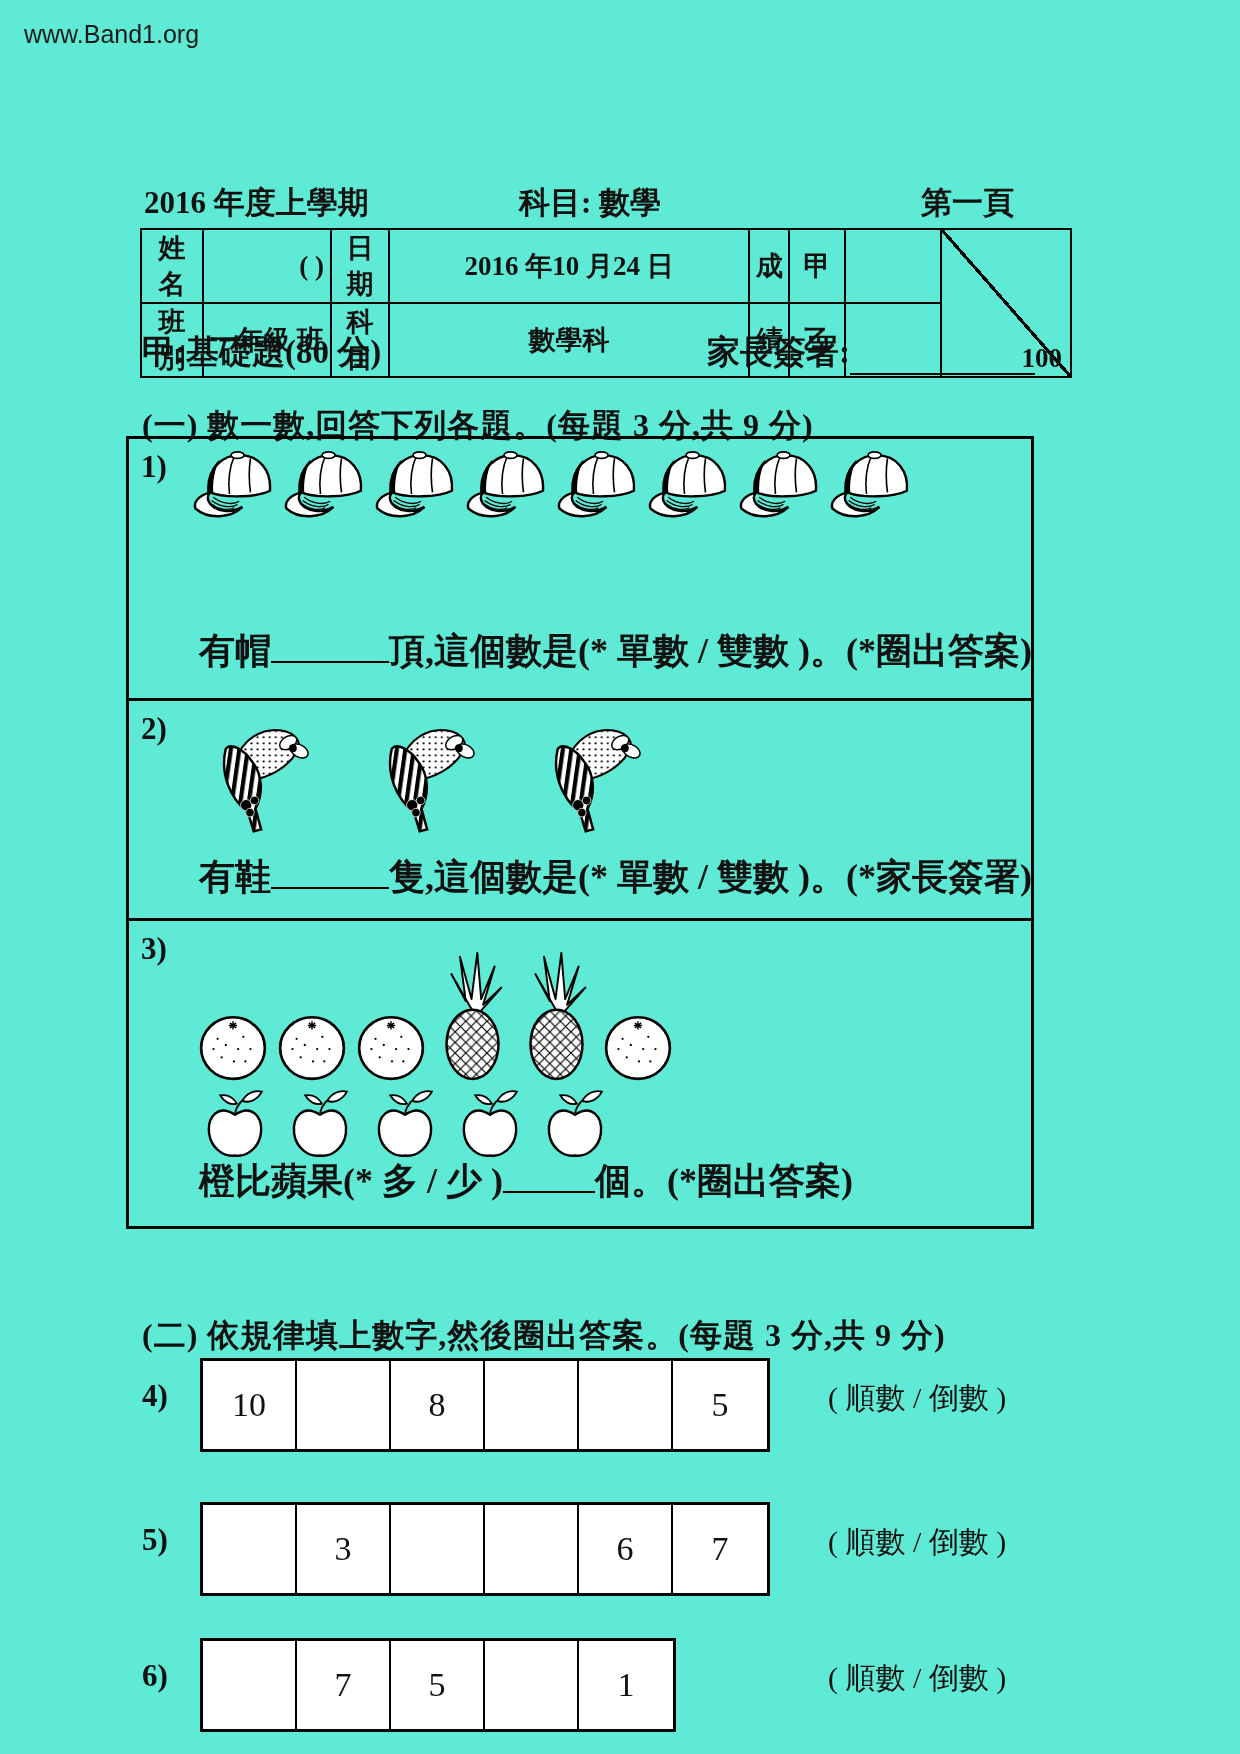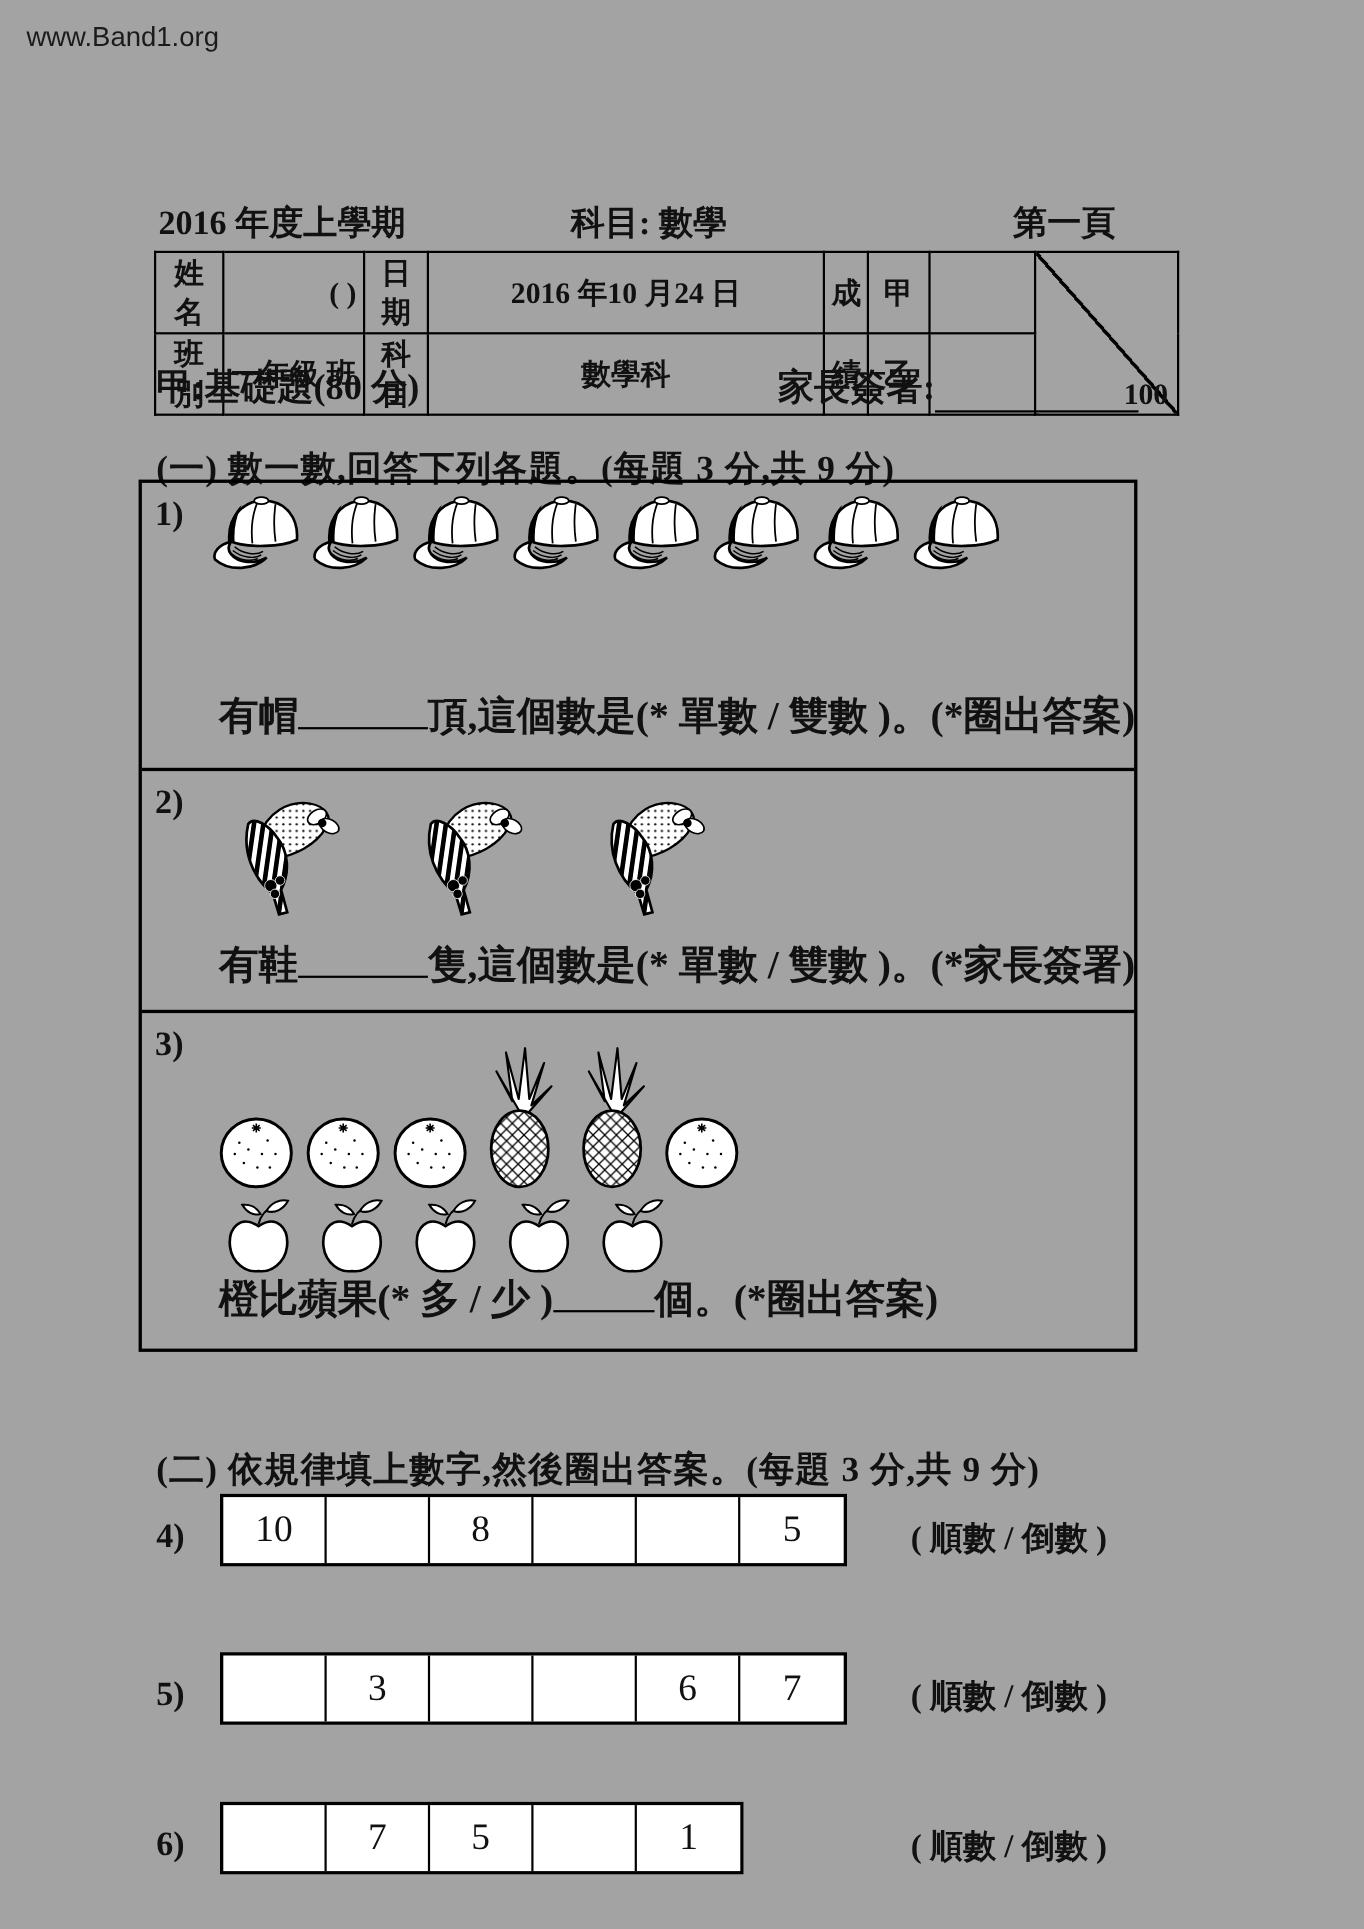--- a/index.html
+++ b/index.html
@@ -1,19 +1,19 @@
 <!DOCTYPE html>
 <html><head>
 <meta charset="utf-8">
 <style>
   * { margin:0; padding:0; box-sizing:border-box; }
   html,body { background:#e8e8e8; }
   body { width:1240px; height:1754px; position:relative; margin:0 auto;
          font-family:"Liberation Serif","DejaVu Serif",serif; color:#111; }
-  .page { position:absolute; inset:0; background:#a3a3a3; overflow:hidden; }
+  .page { position:absolute; inset:0; background:#5eead4; overflow:hidden; }
 
   .watermark { position:absolute; left:24px; top:20px; font-family:"Liberation Sans","DejaVu Sans",sans-serif;
                font-size:25px; color:#1b1b1b; }
 
   .hline { position:absolute; left:140px; width:900px; height:40px; font-size:31px; font-weight:600; }
   .hline .h-center { position:absolute; left:0; right:0; text-align:center; }
   .hline .h-right  { position:absolute; right:26px; }
   .hline .h-left   { position:absolute; left:4px; }
   .hline1 { top:132px; }
   .hline2 { top:182px; }
@@ -50,24 +50,24 @@
   .shoes-row  { left:78px; top:22px; gap:54px; }
   .fruit-row  { left:68px; top:26px; gap:7px; align-items:flex-end; }
   .apples-row { left:70px; top:166px; gap:13px; }
   .qtext { position:absolute; left:70px; font-size:36px; font-weight:700; white-space:nowrap; }
   .q1 .qtext { top:188px; } .q2 .qtext { top:152px; } .q3 .qtext { top:236px; }
 
   .seq-row { position:absolute; left:140px; width:960px; height:80px; }
   .seq4 { top:1358px; } .seq5 { top:1502px; } .seq6 { top:1638px; }
   .seq-num { position:absolute; left:2px; top:20px; font-size:31px; font-weight:600; }
   .seq-table { position:absolute; left:60px; top:0; display:flex; border:3.5px solid #000; background:#fff; }
-  .seq-cell { width:94px; height:60px; border-right:2.5px solid #000; display:flex;
+  .seq-cell { width:94px; height:88px; border-right:2.5px solid #000; display:flex;
               align-items:center; justify-content:center; font-size:34px; }
   .seq-cell:last-child { border-right:none; }
-  .seq-choices { position:absolute; left:688px; top:20px; font-size:30px; font-weight:700; white-space:nowrap; }
+  .seq-choices { position:absolute; left:688px; top:20px; font-size:30px; font-weight:400; white-space:nowrap; }
 
   svg { display:block; }
 </style>
 </head>
 <body>
 
 <div class="page">
 
   <svg width="0" height="0" style="position:absolute" aria-hidden="true">
     <defs>

